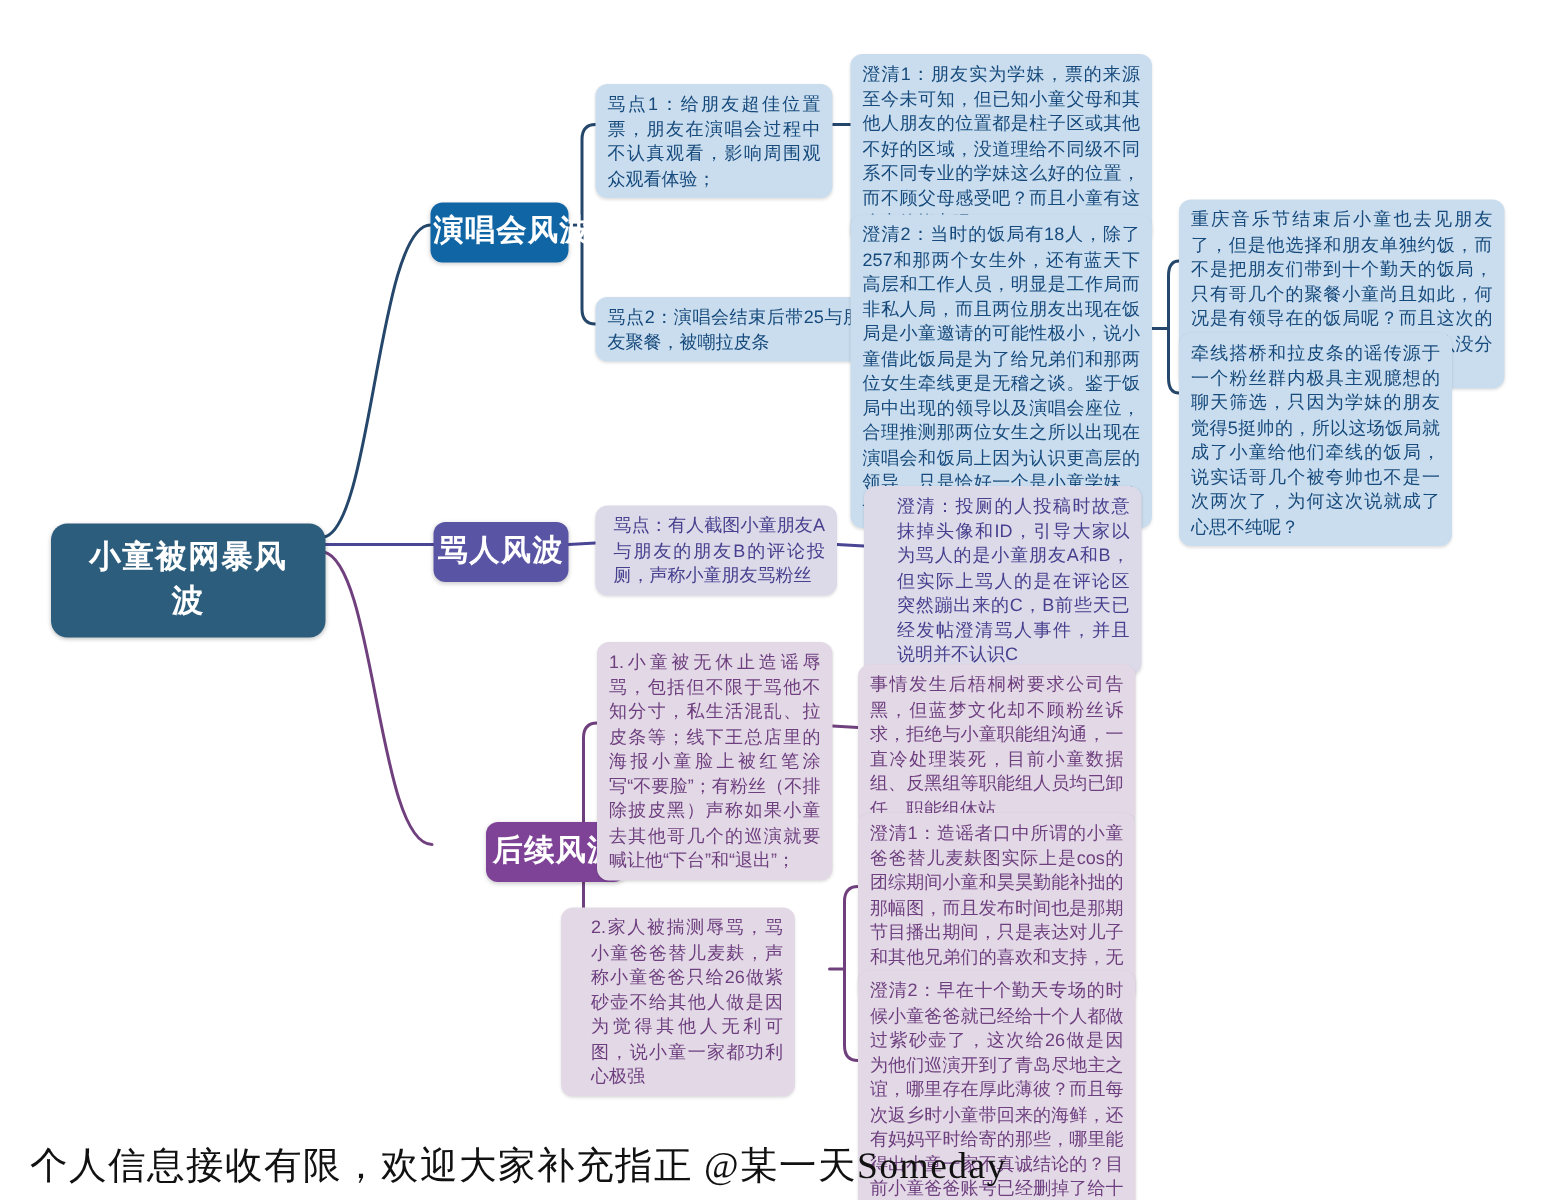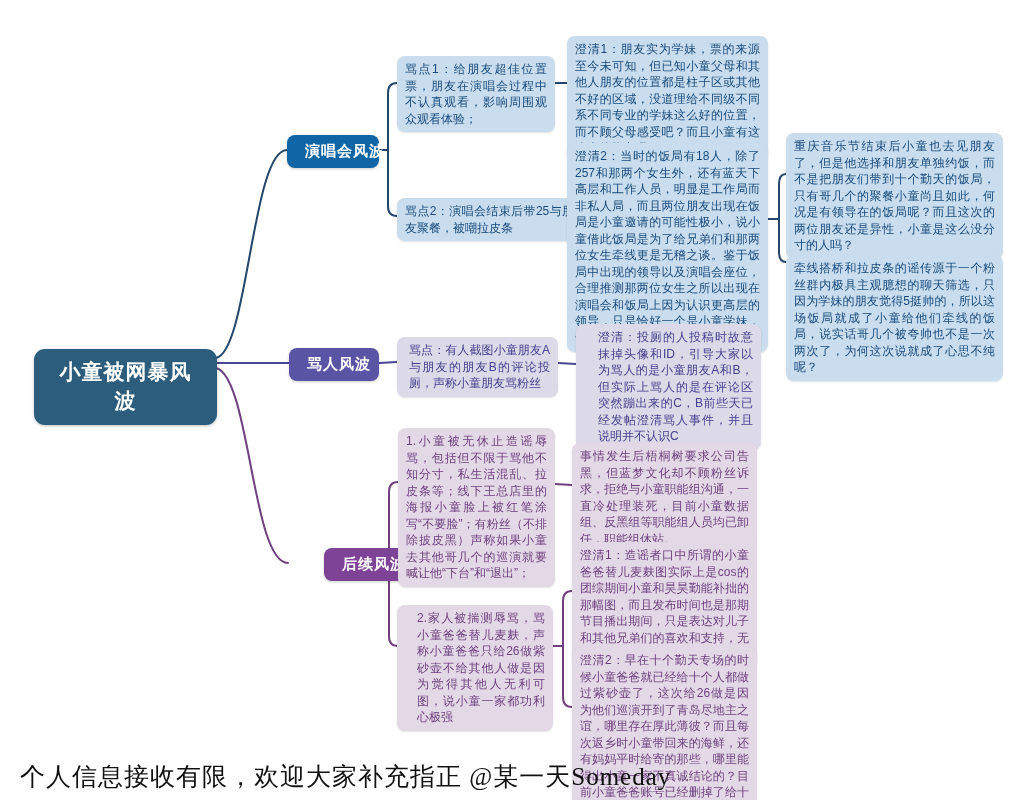--- a/index.html
+++ b/index.html
@@ -13,46 +13,46 @@
     font-size:12px;line-height:1.38;text-align:justify;
     padding:5px 8px;box-shadow:0 1px 2px rgba(0,0,0,.12);
   }
   .root{
     background:#2c5d7c;color:#ffffff;font-weight:bold;font-size:21px;
     border-radius:11px;padding:9px 16px;text-align:center;letter-spacing:1px;
     box-shadow:0 1px 3px rgba(0,0,0,.25);
     margin-top:10px;
   }
   .branch{
-    color:#ffffff;font-weight:bold;font-size:15px;text-align:center;
-    padding:6px 18px;border-radius:8px;letter-spacing:1px;white-space:nowrap;
+    color:#ffffff;font-weight:bold;font-size:20px;text-align:center;
+    padding:6px 2px;border-radius:8px;letter-spacing:1px;white-space:nowrap;
     box-shadow:0 1px 3px rgba(0,0,0,.2);
   }
   .blue-box{background:#c9ddee;color:#174a7c;}
   .purple-box{background:#dcd9e9;color:#46408e;}
   .plum-box{background:#e3d8e6;color:#6e3f7f;}
 
   
   .n-root{left:34px;top:339px;width:183px;}
   .n-b1{left:287px;top:135px;width:92px;background:#1065a5;}
   .n-b2{left:289px;top:348px;width:90px;background:#5a54a4;font-family:Liberation Serif, serif;}
   .n-b3{left:288px;top:548px;width:93px;background:#7e4397;margin-left:36px;}
 
   .n-b1p1{left:397px;top:56px;width:158px;}
   .n-b1p2{left:397px;top:198px;width:185px;}
   .n-b1c1{left:567px;top:36px;width:201px;}
   .n-b1c2{left:567px;top:143px;width:201px;}
   .n-b1d1{left:786px;top:133px;width:217px;}
-  .n-b1d2{left:786px;top:222px;width:217px;margin-top:33px;}
+  .n-b1d2{left:786px;top:222px;width:182px;}
 
   .n-b2p{left:397px;top:337px;width:161px;padding-left:12px;}
   .n-b2c{left:576px;top:324px;width:185px;padding-left:22px;}
 
   .n-b3p1{left:398px;top:428px;width:157px;}
-  .n-b3p2{left:397px;top:605px;width:156px;padding-left:20px;}
+  .n-b3p2{left:374px;top:605px;width:156px;padding-left:20px;}
   .n-b3s{left:572px;top:443px;width:185px;}
   .n-b3c1{left:572px;top:542px;width:185px;}
   .n-b3c2{left:572px;top:647px;width:185px;}
 
   .footer{
     position:absolute;left:20px;top:760px;width:1000px;
     font-family:"Liberation Serif","DejaVu Serif",serif;
     font-size:25px;color:#111111;letter-spacing:1px;
   }
 </style>

